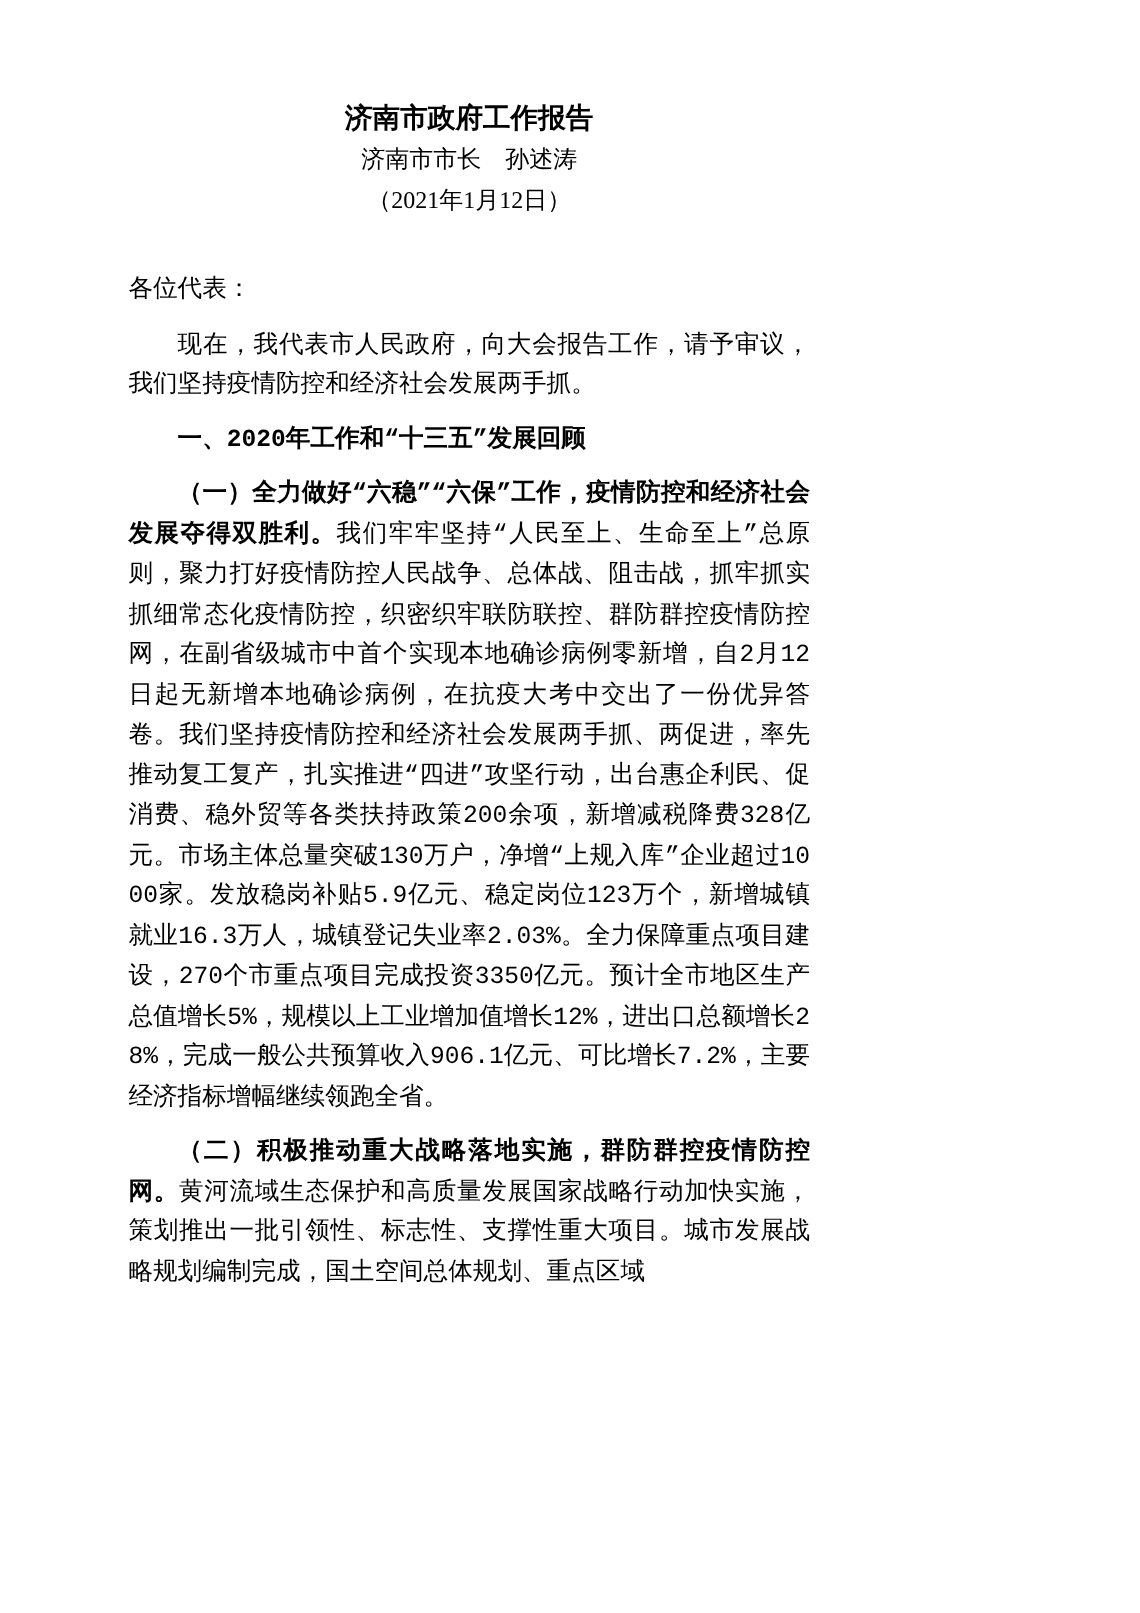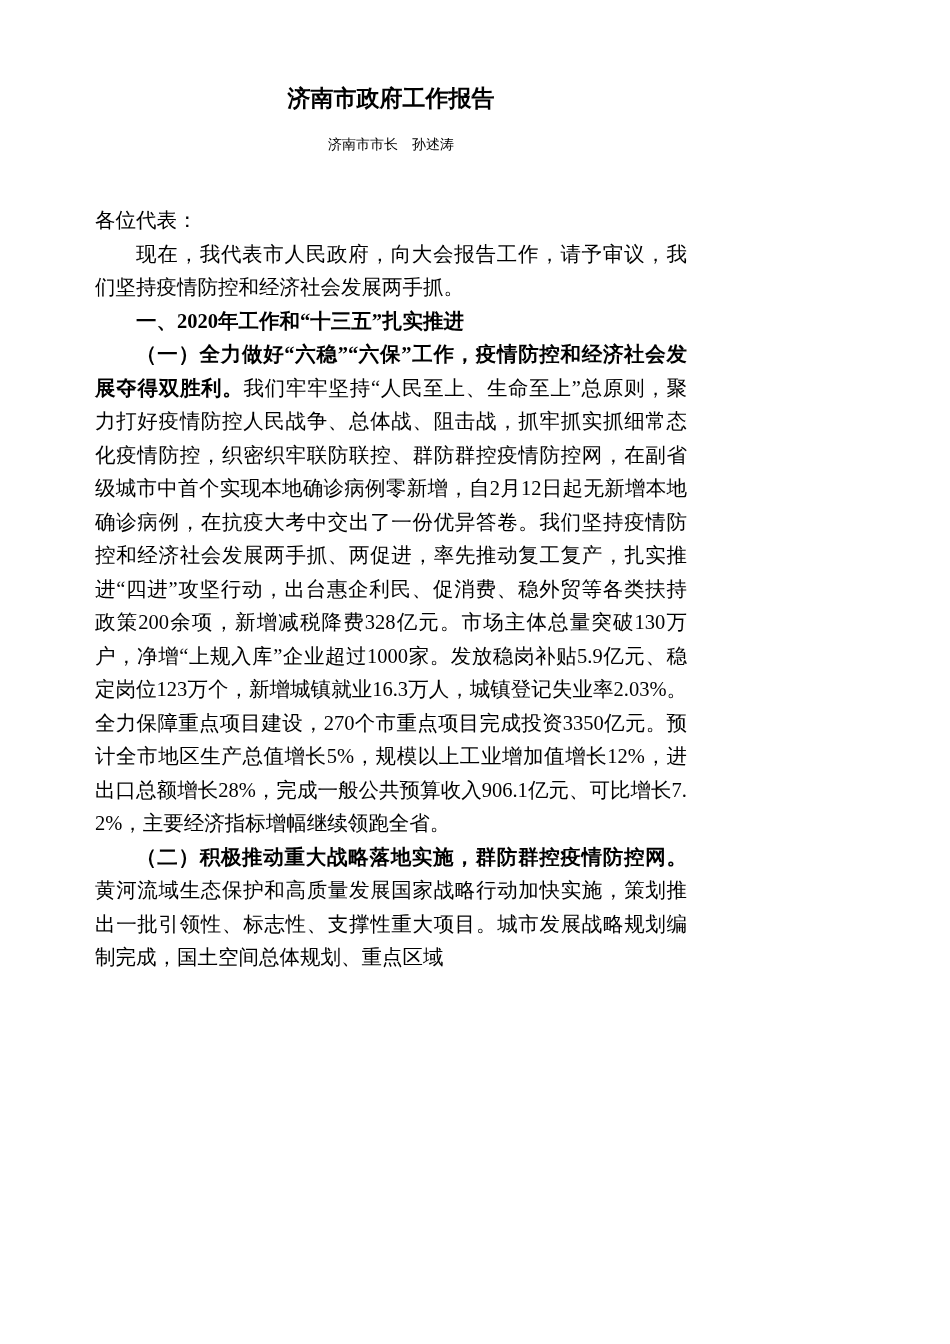--- a/index.html
+++ b/index.html
@@ -23,65 +23,67 @@
   .doc-title {
     text-align: center;
     font-weight: bold;
     font-size: 23px;
     line-height: 34px;
     margin: 0;
   }
   .doc-author,
   .doc-date {
     text-align: center;
-    font-size: 14px;
+    font-size: 20px;
     line-height: 34px;
-    margin: 12px;
+    margin: 0;
   }
   .header-gap {
     height: 30px;
   }
   .body-text p {
-    margin: 0;
+    margin: 12px;
     text-align: justify;
     text-indent: 2em;
     word-break: break-all;
+    font-family: Liberation Mono, monospace;
   }
   .body-text p.salutation {
     text-indent: 0;
   }
   .lead {
     font-weight: bold;
   }
   .section-heading {
     font-weight: bold;
   }
 </style>
 </head>
 <body>
 
 <div class="page">
 
   <h1 class="doc-title">济南市政府工作报告</h1>
 
   <div class="doc-author">济南市市长　孙述涛</div>
 
+  <div class="doc-date">（2021年1月12日）</div>
 
   <div class="header-gap"></div>
 
   <div class="body-text">
 
     <p class="salutation">各位代表：</p>
 
     <p>
       <span>现在，我代表市人民政府，向大会报告工作，请予审议，我们坚持疫情防控和经济社会发展两手抓。</span>
     </p>
 
     <p>
-      <span class="section-heading">一、2020年工作和“十三五”扎实推进</span>
+      <span class="section-heading">一、2020年工作和“十三五”发展回顾</span>
     </p>
 
 
     <p>
       <span class="lead">（一）全力做好“六稳”“六保”工作，疫情防控和经济社会发展夺得双胜利。</span><span>我们牢牢坚持“人民至上、生命至上”总原则，聚力打好疫情防控人民战争、总体战、阻击战，抓牢抓实抓细常态化疫情防控，织密织牢联防联控、群防群控疫情防控网，在副省级城市中首个实现本地确诊病例零新增，自2月12日起无新增本地确诊病例，在抗疫大考中交出了一份优异答卷。我们坚持疫情防控和经济社会发展两手抓、两促进，率先推动复工复产，扎实推进“四进”攻坚行动，出台惠企利民、促消费、稳外贸等各类扶持政策200余项，新增减税降费328亿元。市场主体总量突破130万户，净增“上规入库”企业超过1000家。发放稳岗补贴5.9亿元、稳定岗位123万个，新增城镇就业16.3万人，城镇登记失业率2.03%。全力保障重点项目建设，270个市重点项目完成投资3350亿元。预计全市地区生产总值增长5%，规模以上工业增加值增长12%，进出口总额增长28%，完成一般公共预算收入906.1亿元、可比增长7.2%，主要经济指标增幅继续领跑全省。</span>
     </p>
 
     <p>
       <span class="lead">（二）积极推动重大战略落地实施，群防群控疫情防控网。</span><span>黄河流域生态保护和高质量发展国家战略行动加快实施，策划推出一批引领性、标志性、支撑性重大项目。城市发展战略规划编制完成，国土空间总体规划、重点区域</span>
     </p>

